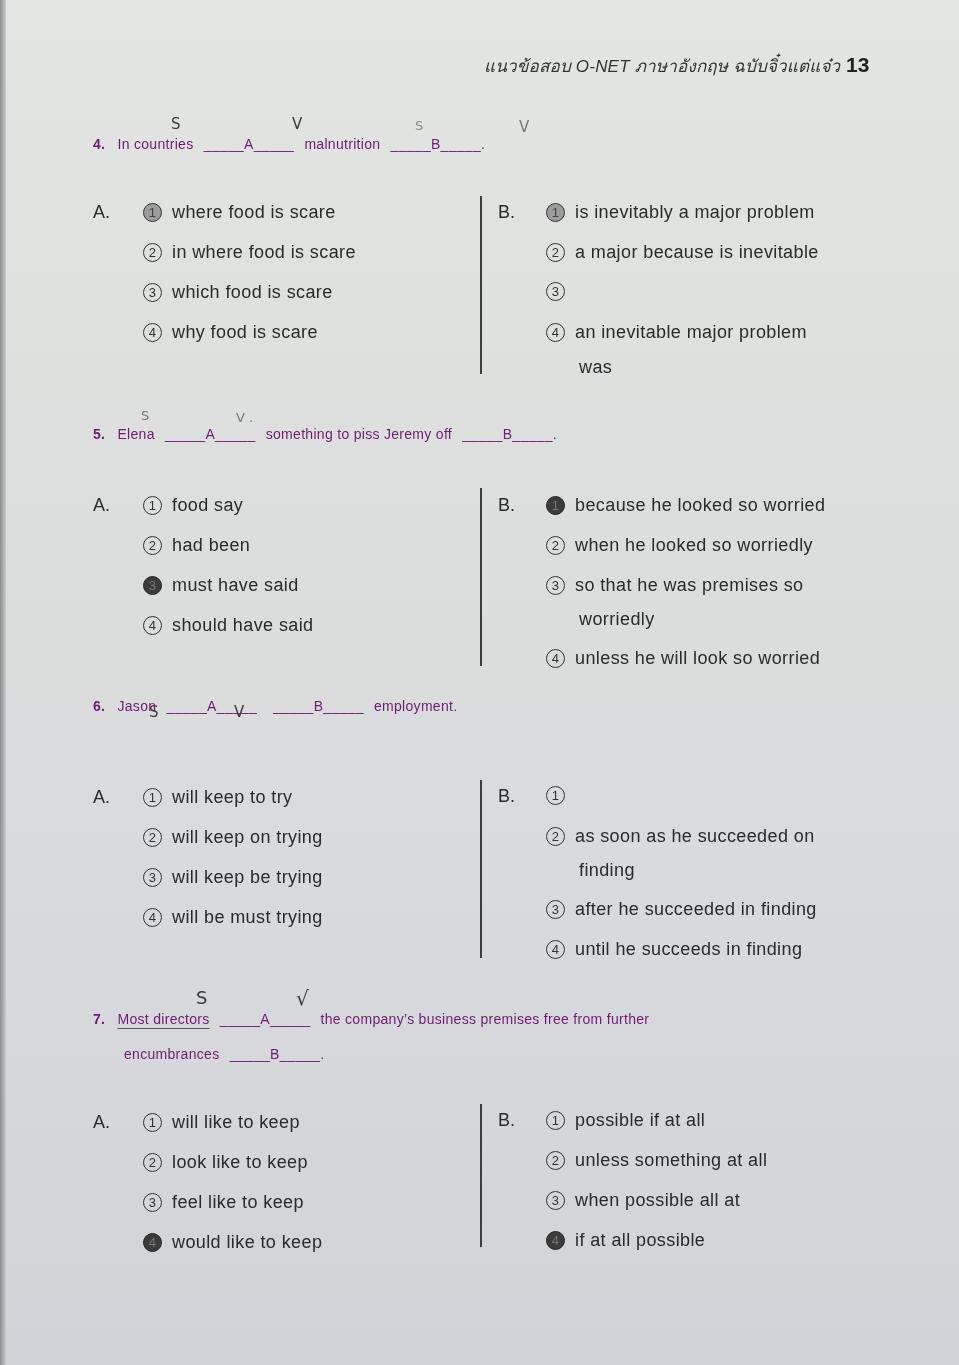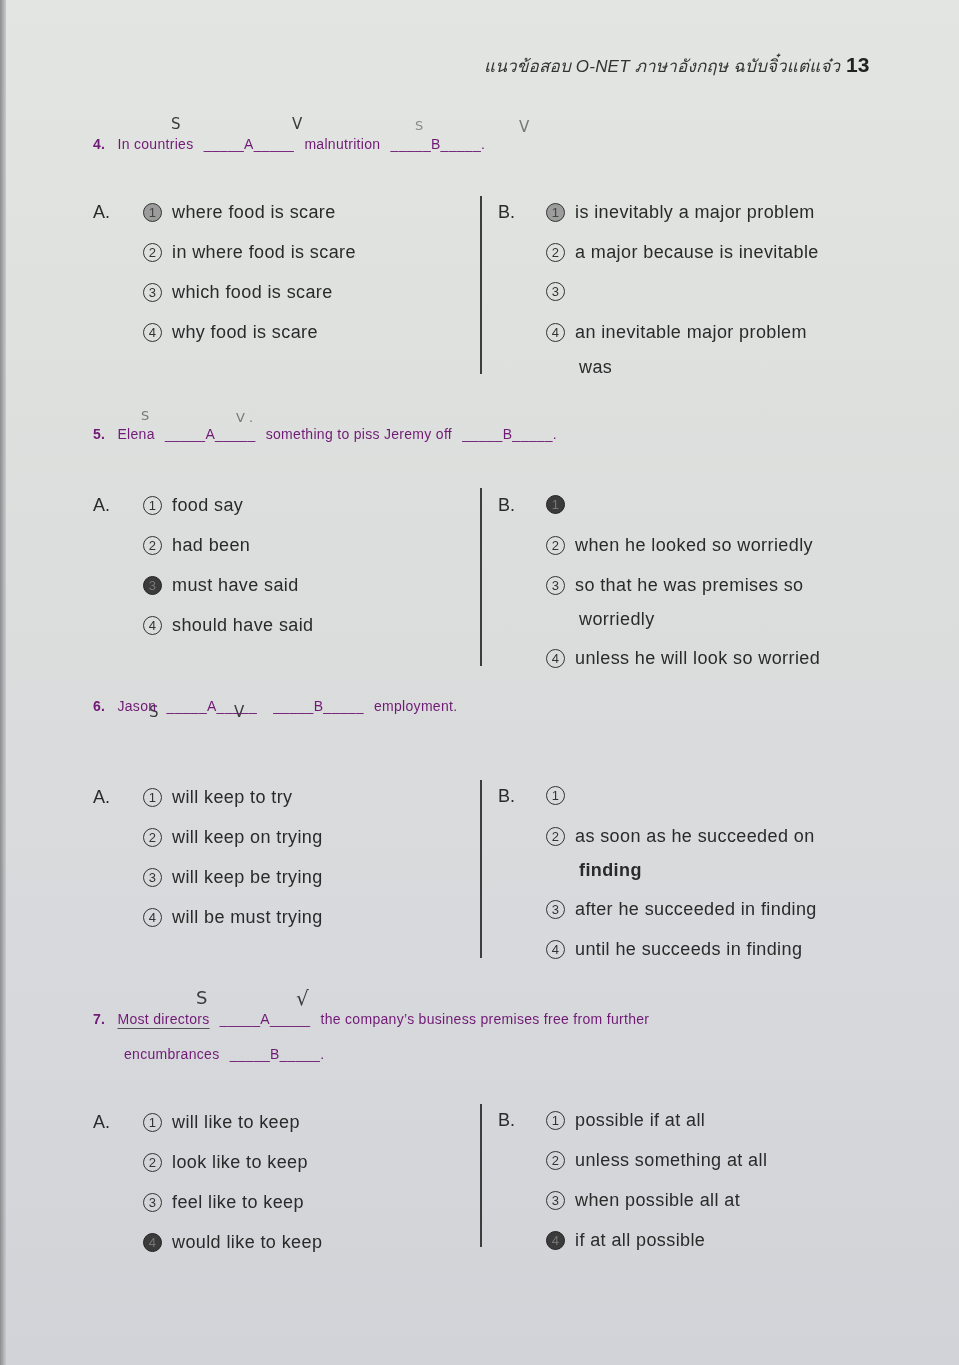--- a/index.html
+++ b/index.html
@@ -130,20 +130,21 @@
 <div class="opt" style="left:143px;top:615px;">
     <span class="circ">4</span>
     <span>should have said</span>
   </div>
 
 <div class="divider" style="top:488px;height:178px;"></div>
 
 <span class="opt-label" style="left:498px;top:495px;">B.</span>
 <div class="opt" style="left:546px;top:495px;">
     <span class="circ filled">1</span>
+    <span>because he looked so worried</span>
   </div>
 <div class="opt" style="left:546px;top:535px;">
     <span class="circ">2</span>
     <span>when he looked so worriedly</span>
   </div>
 <div class="opt" style="left:546px;top:575px;">
     <span class="circ">3</span>
     <span>so that he was premises so</span>
   </div>
 <span class="opt" style="left:579px;top:609px;">worriedly</span>
@@ -183,21 +184,21 @@
 <div class="divider" style="top:780px;height:178px;"></div>
 
 <span class="opt-label" style="left:498px;top:786px;">B.</span>
 <div class="opt" style="left:546px;top:786px;">
     <span class="circ">1</span>
   </div>
 <div class="opt" style="left:546px;top:826px;">
     <span class="circ">2</span>
     <span>as soon as he succeeded on</span>
   </div>
-<span class="opt" style="left:579px;top:860px;font-weight:bold;">finding</span>
+<span class="opt" style="left:579px;top:860px;">finding</span>
 <div class="opt" style="left:546px;top:899px;">
     <span class="circ">3</span>
     <span>after he succeeded in finding</span>
   </div>
 <div class="opt" style="left:546px;top:939px;">
     <span class="circ">4</span>
     <span>until he succeeds in finding</span>
   </div>
 
 <span class="hw" style="left:196px;top:987px;font-size:18px;">S</span>

